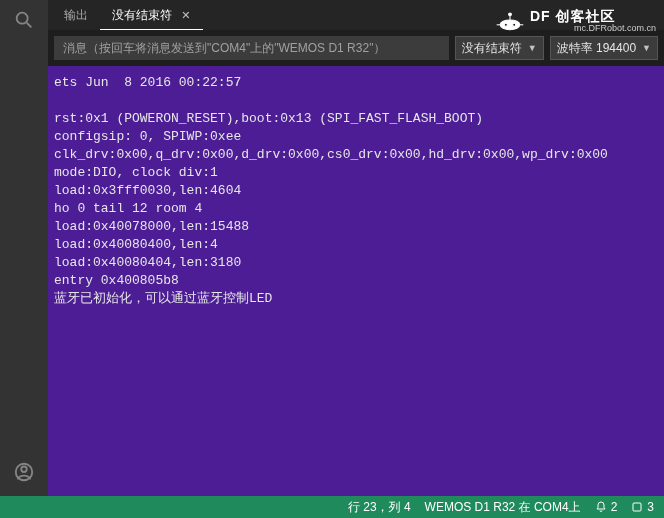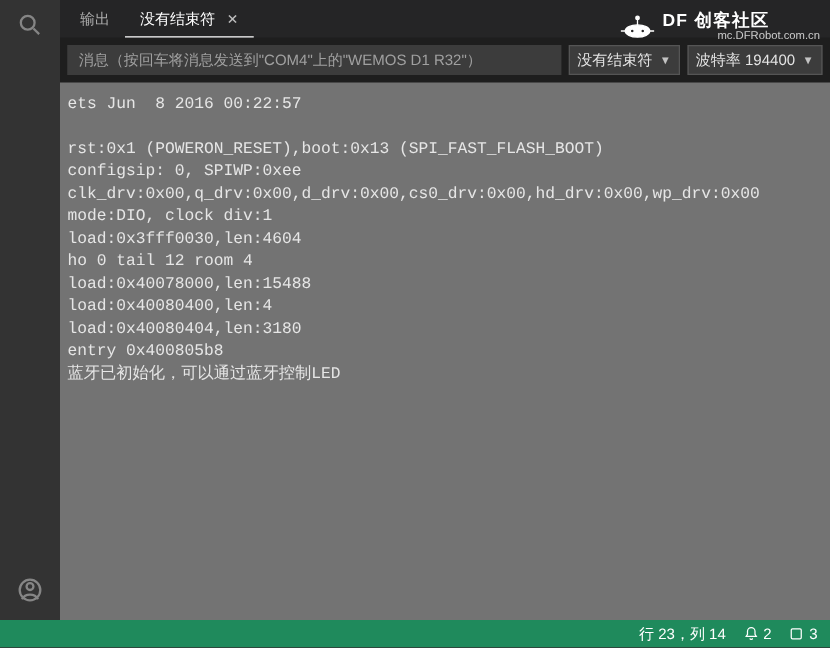--- a/index.html
+++ b/index.html
@@ -11,21 +11,21 @@
   .main { flex: 1; display: flex; flex-direction: column; min-width: 0; }
   .tabs { display: flex; align-items: flex-end; height: 30px; background: #252526; padding-left: 4px; }
   .tab { padding: 6px 12px 5px 12px; font-size: 12px; color: #aaaaaa; cursor: pointer; border-bottom: 1px solid transparent; }
   .tab.active { color: #ffffff; border-bottom: 1px solid #ffffff; }
   .tab .x { margin-left: 6px; opacity: 0.7; font-size: 11px; }
   .controls { display: flex; align-items: center; background: #1e1e1e; padding: 6px 6px 6px 6px; gap: 6px; }
   .msg-input { flex: 1; background: #3c3c3c; border: 1px solid #3c3c3c; color: #cccccc; font-size: 12px; padding: 4px 8px; height: 24px; outline: none; }
   .msg-input::placeholder { color: #a0a0a0; }
   .dropdown { background: #3c3c3c; border: 1px solid #555; color: #e5e5e5; font-size: 12px; height: 24px; padding: 0 6px; display: flex; align-items: center; gap: 6px; cursor: pointer; white-space: nowrap; }
   .dropdown .caret { font-size: 9px; opacity: 0.8; }
-  .console { flex: 1; background: #737373; padding: 8px 6px 4px 6px; overflow: auto; font-family: "NSimSun","SimSun","Courier New",monospace; font-size: 13px; line-height: 18px; color: #e6e6e6; white-space: pre; }
+  .console { flex: 1; background: #4c1d95; padding: 8px 6px 4px 6px; overflow: auto; font-family: "NSimSun","SimSun","Courier New",monospace; font-size: 13px; line-height: 18px; color: #e6e6e6; white-space: pre; }
   .statusbar { height: 22px; background: #16825d; background: #15825d; display: flex; align-items: center; justify-content: flex-end; padding: 0 10px; gap: 14px; font-size: 12px; color: #ffffff; }
   .statusbar { background: #198a63; }
   .statusbar { background: #1f8a5f; }
   .statusbar { background: #15825d; }
   .statusbar span { display: inline-flex; align-items: center; gap: 4px; }
   .body-row { flex: 1; display: flex; min-height: 0; }
   .logo-over { position: absolute; top: 10px; right: 8px; display:flex; align-items:center; gap:6px; color:#fff; font-size:12px; pointer-events:none; }
   .logo-over svg { fill:#fff; stroke:#fff; }
   .logo-over .txt { display:flex; flex-direction:column; line-height:12px; }
   .logo-over .txt .l1 { font-weight:bold; font-size:14px; letter-spacing:1px; }
@@ -108,21 +108,22 @@
 ho 0 tail 12 room 4
 load:0x40078000,len:15488
 load:0x40080400,len:4
 load:0x40080404,len:3180
 entry 0x400805b8
 蓝牙已初始化，可以通过蓝牙控制LED</div>
     </div>
   </div>
 
   <div class="statusbar" style="background:#1f8a5c;">
-    <span>行 23，列 14</span>
+    <span>行 23，列 4</span>
+    <span>WEMOS D1 R32 在 COM4上</span>
     <span>
       <svg class="bell" width="12" height="12" viewBox="0 0 24 24" fill="none" stroke="#fff" stroke-width="2">
           <path d="M6 8a6 6 0 0112 0v5l2 3H4l2-3V8z"></path>
           <path d="M10 19a2 2 0 004 0"></path>
         </svg>
       <span>2</span>
     </span>
     <span>
       <svg width="12" height="12" viewBox="0 0 24 24" fill="none" stroke="#fff" stroke-width="2">
           <rect x="4" y="4" width="16" height="16" rx="2"></rect>

